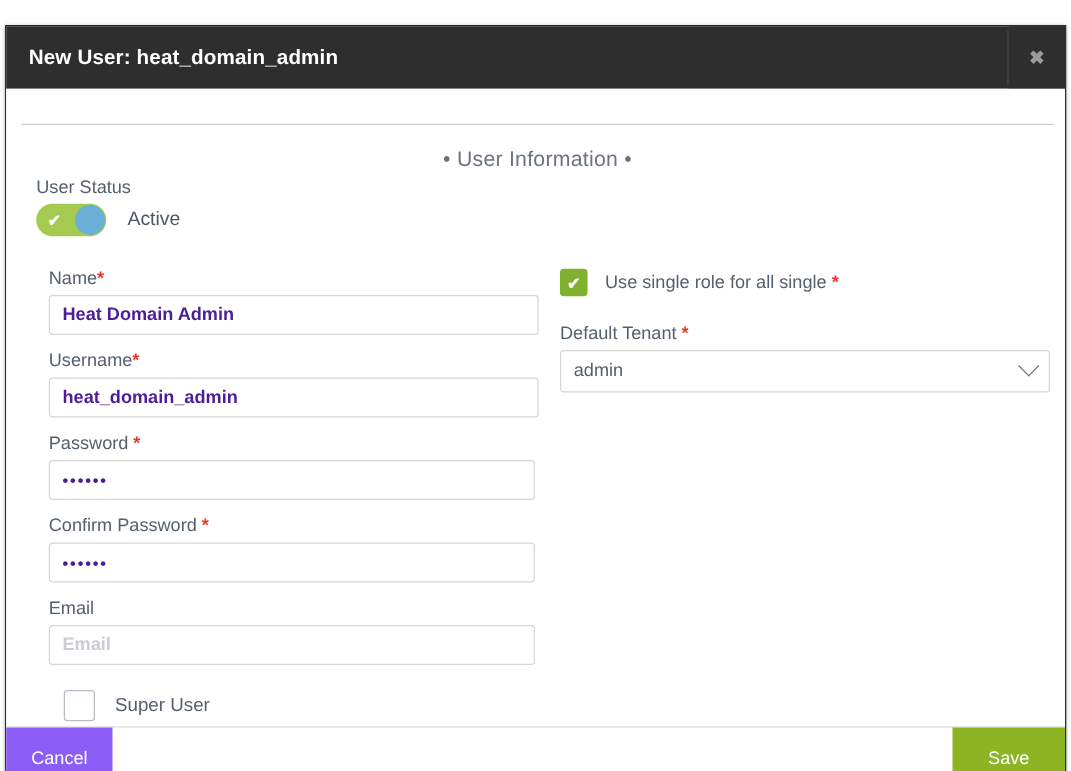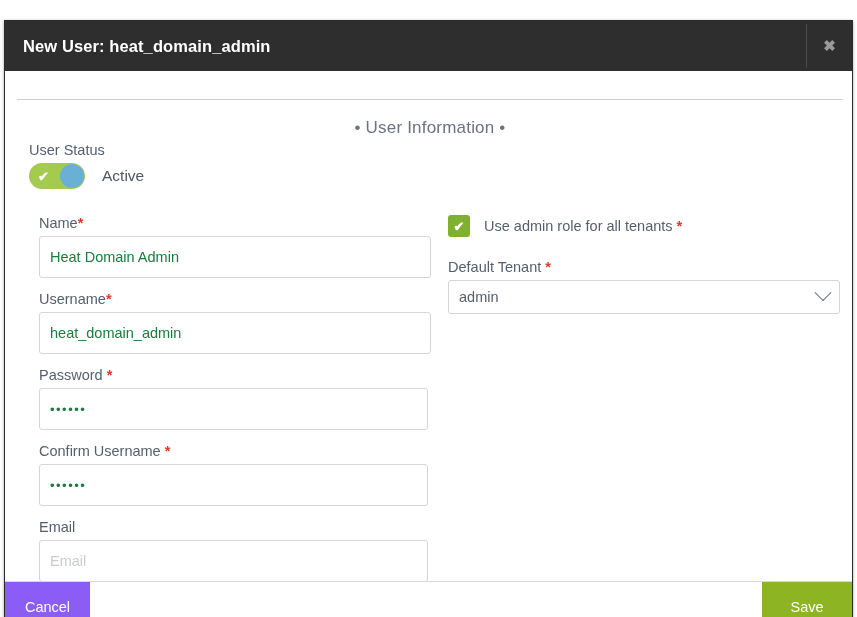--- a/index.html
+++ b/index.html
@@ -106,30 +106,31 @@
     font-size: 14.5px;
     margin-bottom: 5px;
     display: block;
     white-space: nowrap;
   }
   .req { color: #e8372a; font-weight: bold; }
   .req-sp { color: #e8372a; font-weight: bold; margin-left: 4px; }
 
   .text-input {
     width: 392px;
-    height: 42px;
+    height: 32px;
     box-sizing: border-box;
     border: 1px solid #d6d6d6;
     border-radius: 3px;
     background: #ffffff;
     font-family: "Liberation Sans", sans-serif;
     font-size: 14.5px;
-    color: #15803d;
+    color: #4c1d95;
     padding: 0 10px;
     outline: none;
+    font-weight: bold;
   }
   .text-input.short { width: 389px; }
   .text-input::placeholder { color: #c9ccd1; }
 
   .pw-input {
     letter-spacing: 1.5px;
     font-size: 13px;
   }
 
   
@@ -312,41 +313,41 @@
             <label class="field-label"><span>Username</span><span class="req">*</span></label>
             <input class="text-input" type="text" value="heat_domain_admin" style="">
           </div>
 
           <div class="field field-gap">
             <label class="field-label"><span>Password</span><span class="req-sp">*</span></label>
             <input class="text-input short pw-input" type="text" value="••••••" style="">
           </div>
 
           <div class="field field-gap">
-            <label class="field-label"><span>Confirm Username</span><span class="req-sp">*</span></label>
+            <label class="field-label"><span>Confirm Password</span><span class="req-sp">*</span></label>
             <input class="text-input short pw-input" type="text" value="••••••" style="">
           </div>
 
           <div class="field field-gap">
             <label class="field-label">Email</label>
             <input class="text-input short" type="text" placeholder="Email" style="">
           </div>
 
           <div class="cb-row super">
             <span class="cb-empty"></span>
             <span class="cb-label super-lbl">Super User</span>
           </div>
 
         </div>
 
         <div class="col-right">
 
           <div class="cb-row">
             <span class="cb-green">✔</span>
-            <span class="cb-label"><span>Use admin role for all tenants</span><span class="req-sp">*</span></span>
+            <span class="cb-label"><span>Use single role for all single</span><span class="req-sp">*</span></span>
           </div>
 
 
           <div class="field field-gap2">
             <label class="field-label"><span>Default Tenant</span><span class="req-sp">*</span></label>
             <div class="select-box">
               <span class="select-value">admin</span>
               <span class="chev"></span>
             </div>
           </div>

